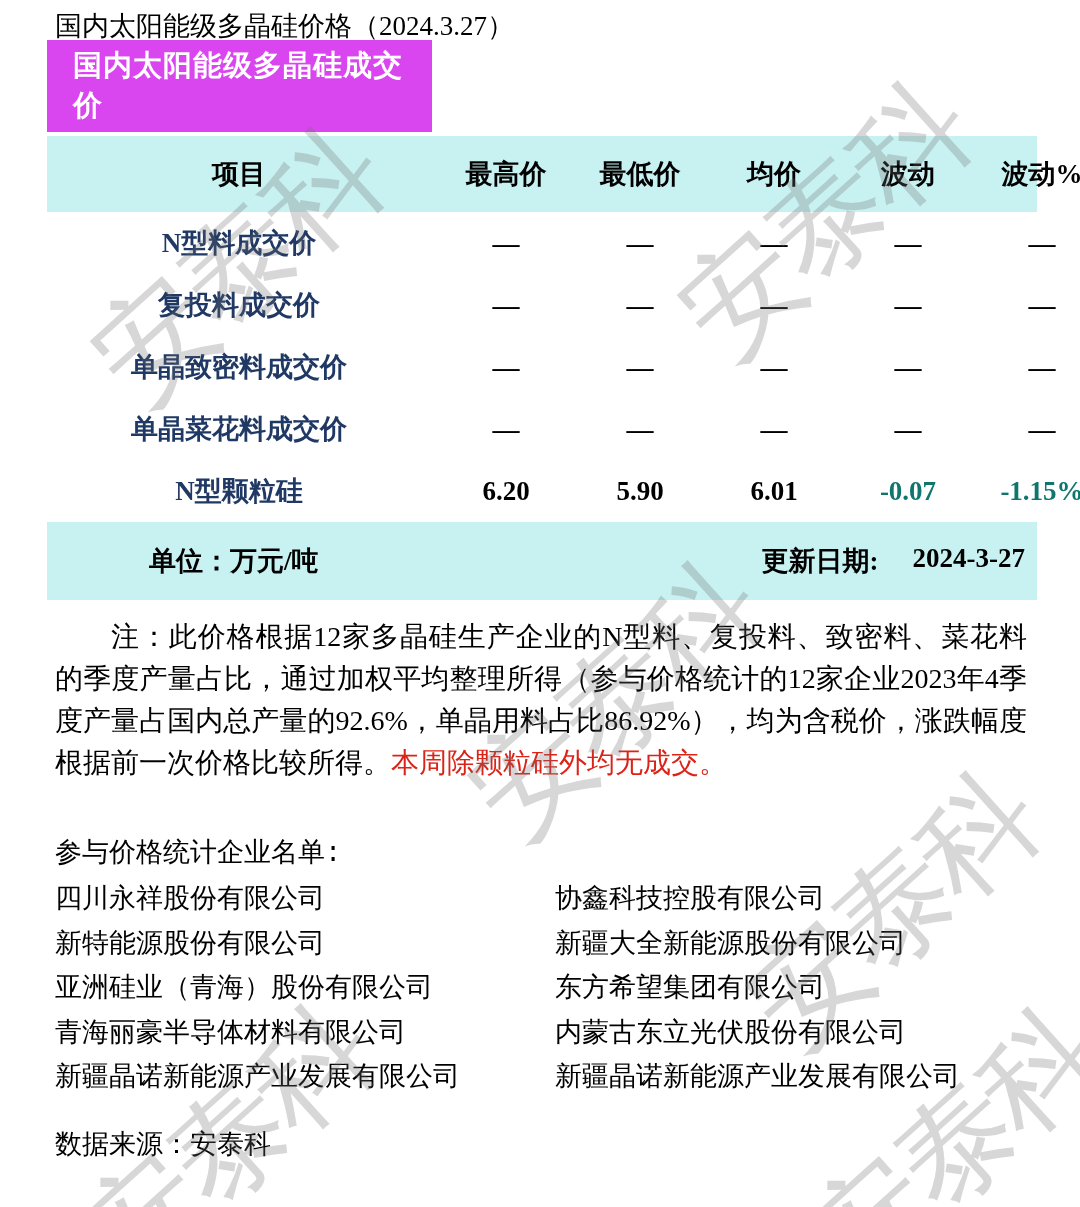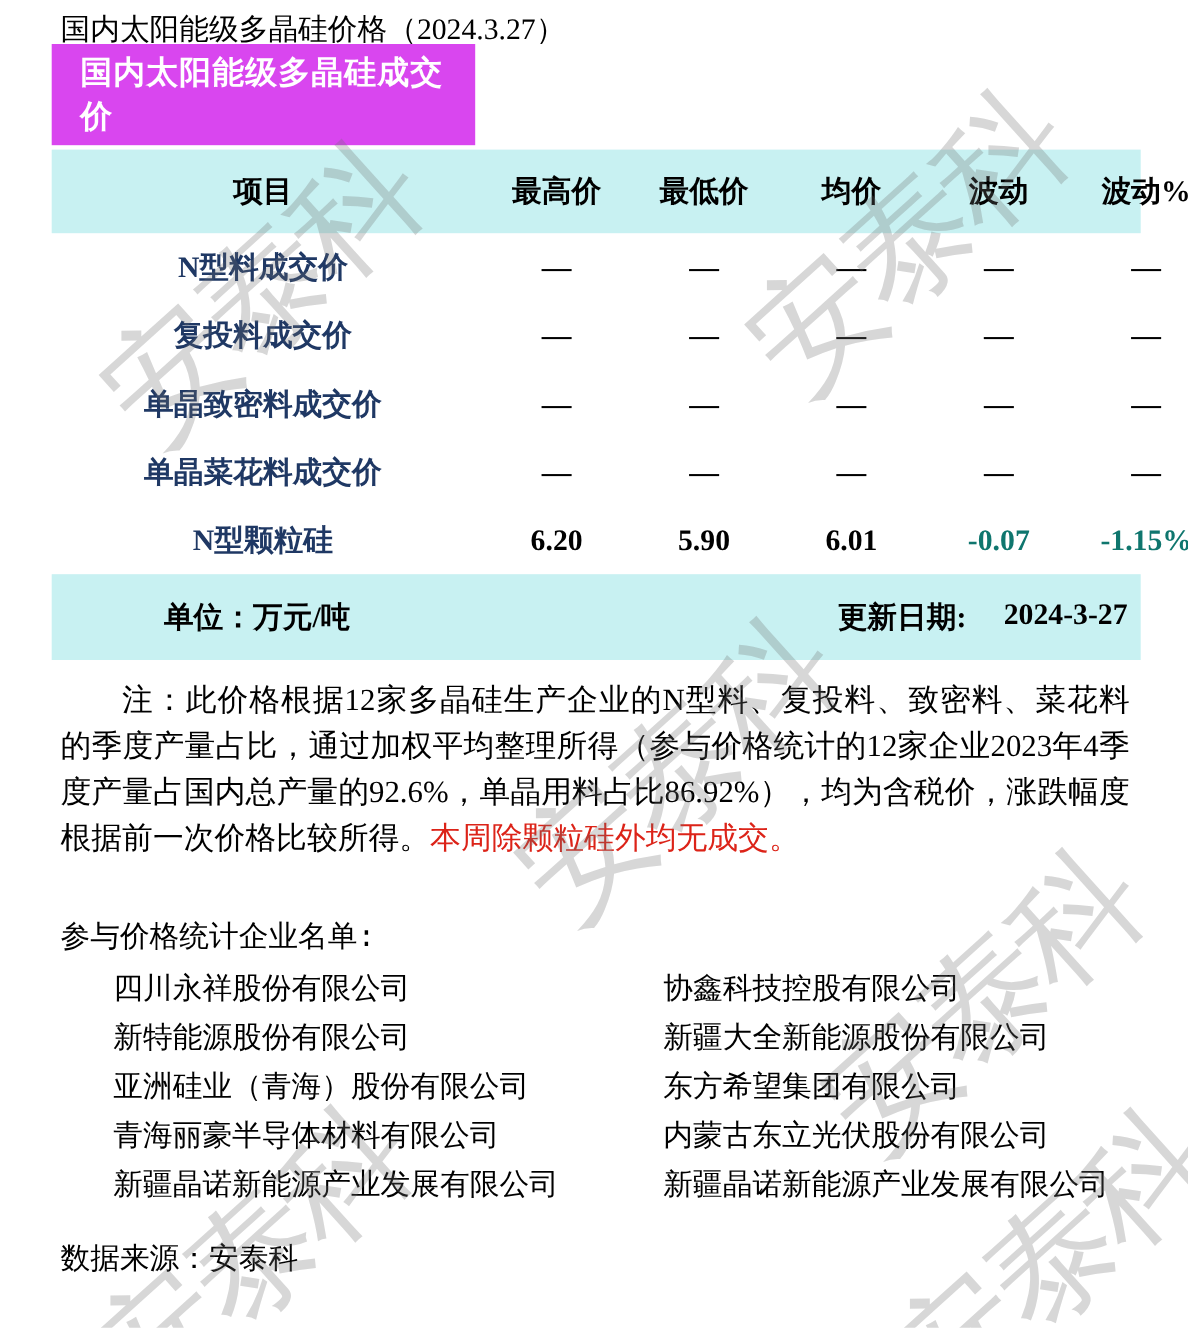--- a/index.html
+++ b/index.html
@@ -25,21 +25,21 @@
          padding:0 12px 0 102px;box-sizing:border-box;font-size:27px;font-weight:bold;}
   .tfoot .upd{display:flex;gap:34px;text-align:center;}
 
   .note{position:absolute;left:55px;top:616px;width:972px;margin:0;font-size:28px;line-height:42px;
         text-align:justify;text-indent:2em;color:#000;}
   .note .red{color:#dc2318;}
 
   .companies{position:absolute;left:55px;top:832px;width:980px;font-size:27px;color:#000;}
   .c-head{line-height:44px;font-family:Liberation Mono, monospace;}
   .c-grid{display:grid;grid-template-columns:500px 1fr;}
-  .c-item{line-height:44.5px;white-space:nowrap;margin-left:48px;}
+  .c-item{line-height:44.5px;white-space:nowrap;}
 
   .source{position:absolute;left:55px;top:1122px;font-size:27px;color:#000;line-height:44px;}
 
   .wm{position:absolute;font-size:118px;letter-spacing:-6px;color:rgba(112,112,112,0.28);
       white-space:nowrap;pointer-events:none;z-index:5;transform:translate(-50%,-50%) rotate(-42deg);}
   .wm1{left:825px;top:222px;}
   .wm2{left:238px;top:268px;}
   .wm3{left:615px;top:702px;}
   .wm4{left:893px;top:912px;}
   .wm5{left:228px;top:1145px;}

